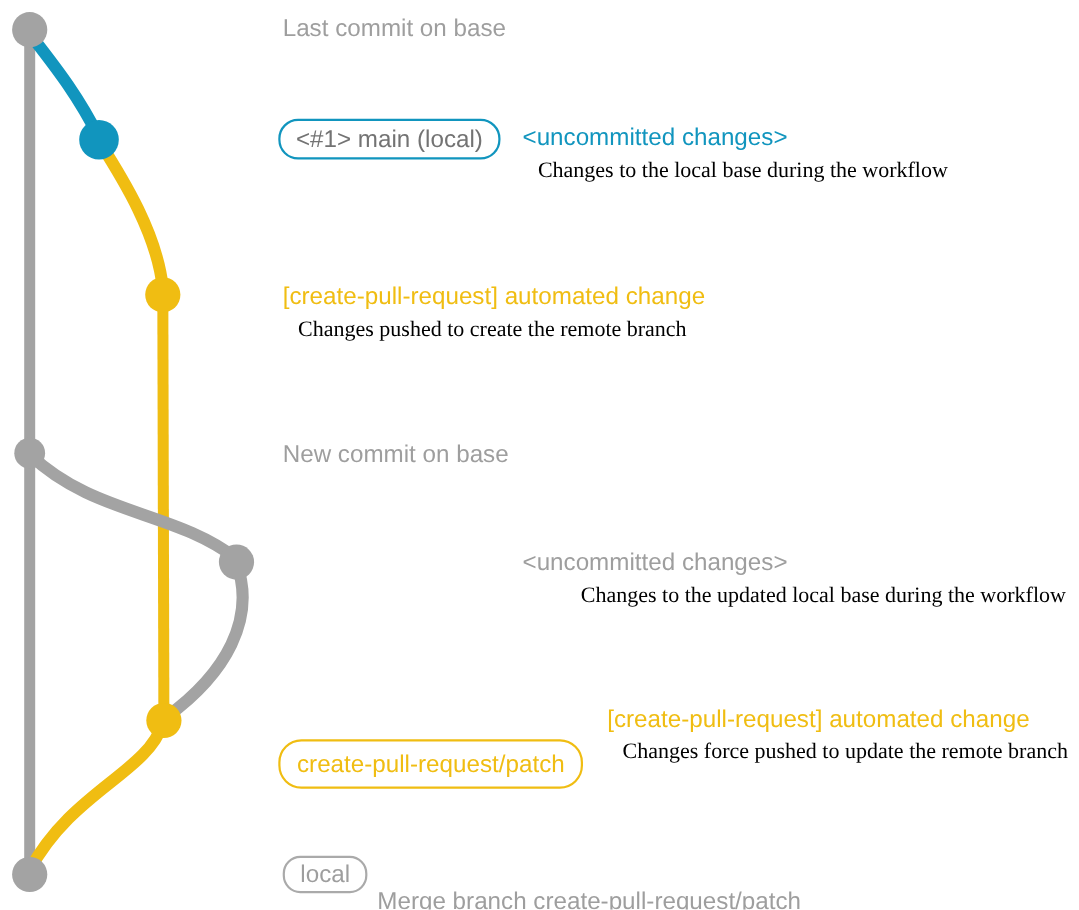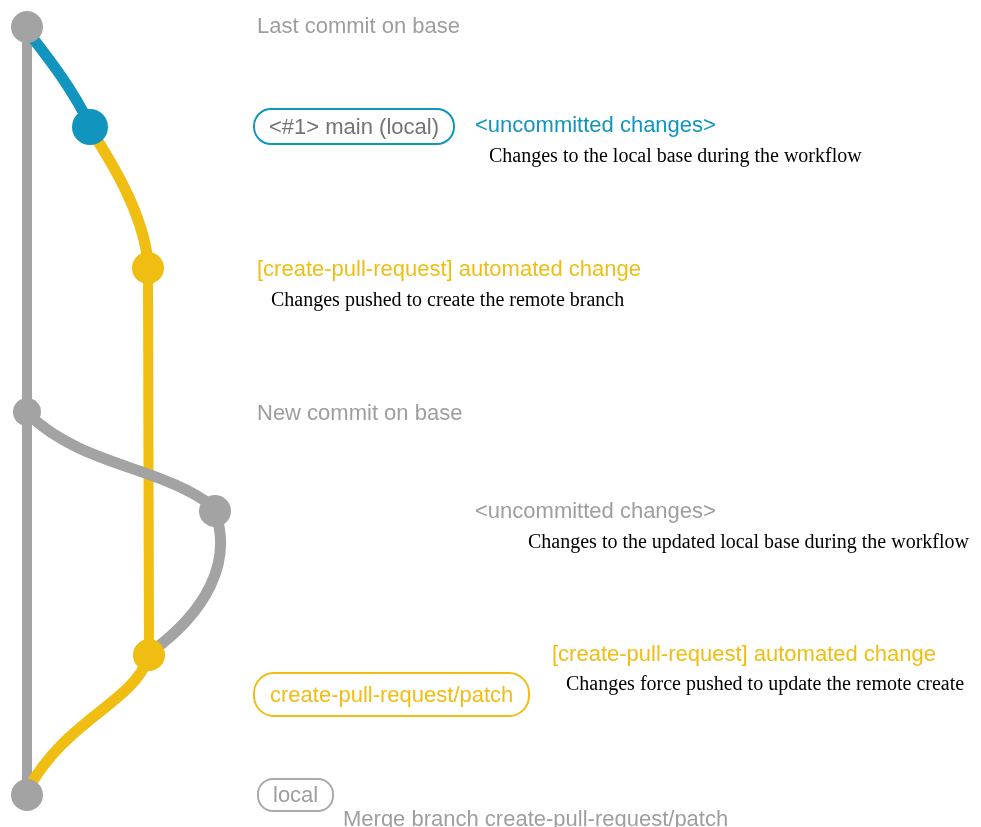--- a/index.html
+++ b/index.html
@@ -71,20 +71,20 @@
 
   <div class="abs lbl" style="left:257px;top:400px;">New commit on base</div>
 
   <div class="abs" style="left:475px;top:498px;font-size:22px;color:#9e9e9e;">&lt;uncommitted changes&gt;</div>
   <div class="abs desc" style="left:489px;top:530px;margin-left:39px;">Changes to the updated local base during the workflow</div>
 
   <div class="abs" style="left:253px;top:632px;">
     <span class="badge badge-lg yellow">create-pull-request/patch</span>
   </div>
   <div class="abs" style="left:552px;top:641px;font-size:22px;color:#f0bd12;">[create-pull-request] automated change</div>
-  <div class="abs desc" style="left:566px;top:672px;">Changes force pushed to update the remote create</div>
+  <div class="abs desc" style="left:566px;top:672px;">Changes force pushed to update the remote branch</div>
 
   <div class="abs" style="left:257px;top:778px;">
     <span class="badge gray" style="line-height:30px;border-radius:16px;">local</span>
   </div>
   <div class="abs lbl" style="left:343px;top:806px;">Merge branch create-pull-request/patch</div>
 
 </div>
 
 </body></html>

